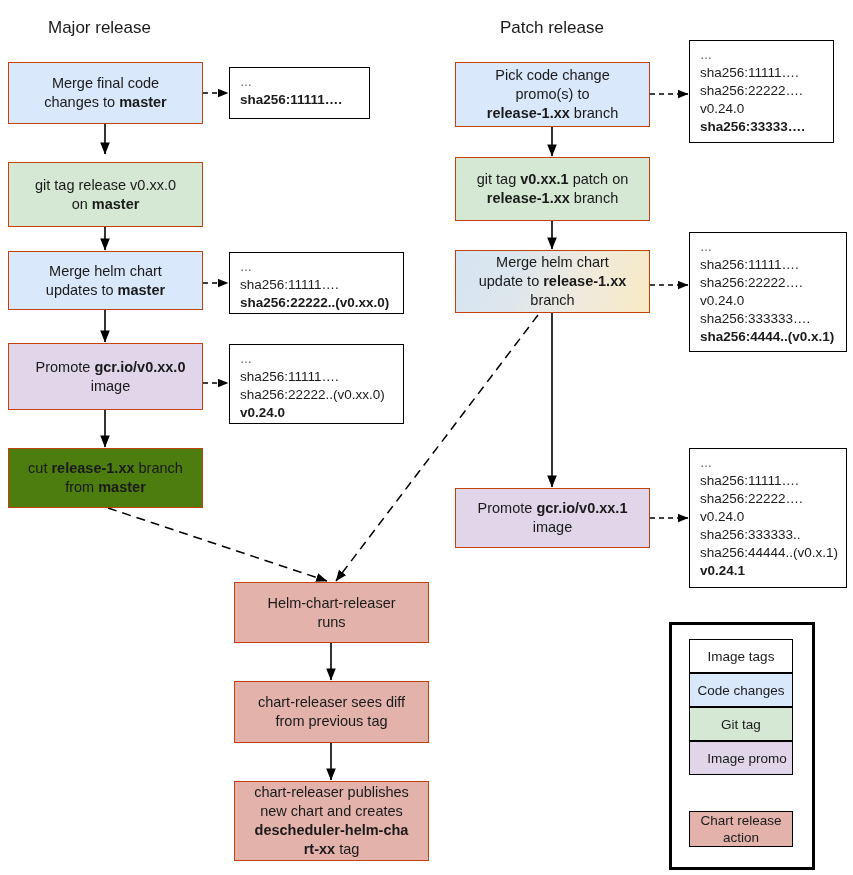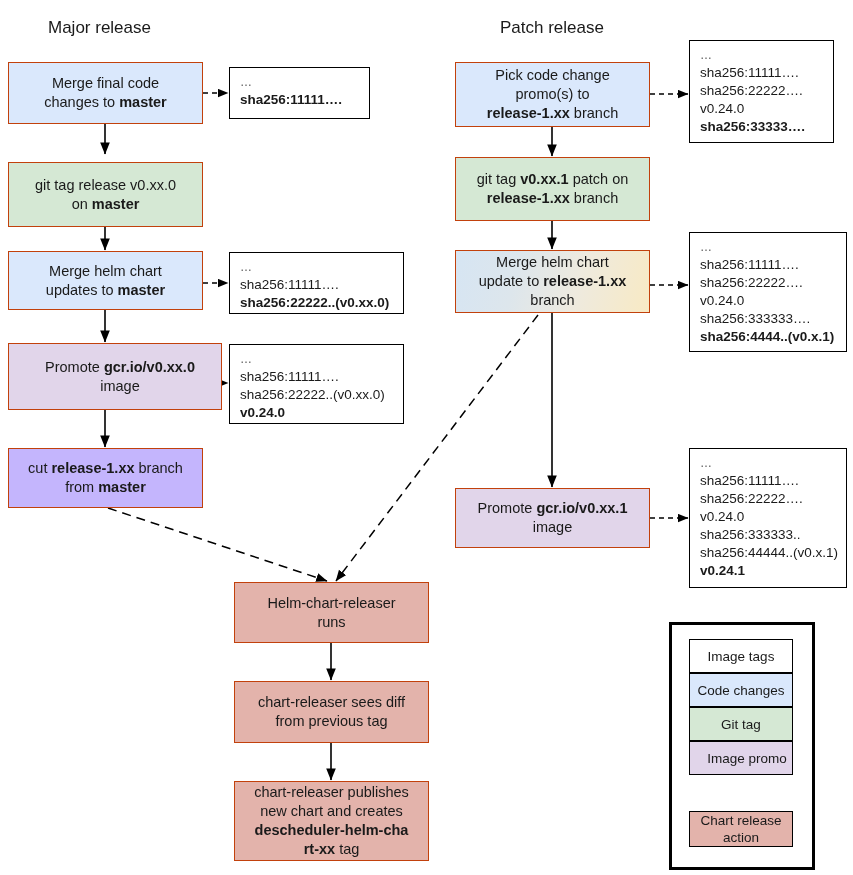--- a/index.html
+++ b/index.html
@@ -34,21 +34,21 @@
     text-align: center;
     font-size: 14.5px;
     line-height: 19px;
     color: #1a1a1a;
     padding: 2px 6px;
   }
   .node b { font-weight: bold; }
   .n-blue   { background: #dae8fc; }
   .n-green  { background: #d5e8d4; }
   .n-purple { background: #e1d5ea; }
-  .n-yellow { background: #c4b5fd; }
+  .n-yellow { background: #4d7c0f; }
   .n-pink   { background: #e3b3ab; }
   .n-grad   { background: linear-gradient(105deg, #d6e5f3 0%, #dde6ec 32%, #eeeadf 62%, #f8eac4 100%); }
   .n-white  { background: #ffffff; }
 
   .tagbox {
     position: absolute;
     box-sizing: border-box;
     border: 1.4px solid #000000;
     background: #ffffff;
     font-size: 13.5px;
@@ -136,21 +136,21 @@
   </div>
 
   <div class="node n-green" style="left:8px; top:155px; width:195px; height:65px;margin-top:7px;">
     <span><span>git tag release v0.xx.0</span><br><span>on </span><b>master</b></span>
   </div>
 
   <div class="node n-blue" style="left:8px; top:251px; width:195px; height:59px;">
     <span><span>Merge helm chart</span><br><span>updates to </span><b>master</b></span>
   </div>
 
-  <div class="node n-purple" style="left:8px; top:343px; width:214px; height:67px;padding-left:16px;">
+  <div class="node n-purple" style="left:8px; top:343px; width:195px; height:67px;padding-left:16px;">
     <span><span>Promote </span><b>gcr.io/v0.xx.0</b><br><span>image</span></span>
   </div>
 
   <div class="node n-yellow" style="left:8px; top:448px; width:195px; height:60px;">
     <span><span>cut </span><b>release-1.xx</b><span> branch</span><br><span>from </span><b>master</b></span>
   </div>
 
   <div class="node n-blue" style="left:455px; top:62px; width:195px; height:65px;">
     <span><span>Pick code change</span><br><span>promo(s) to</span><br><b>release-1.xx</b><span> branch</span></span>
   </div>

